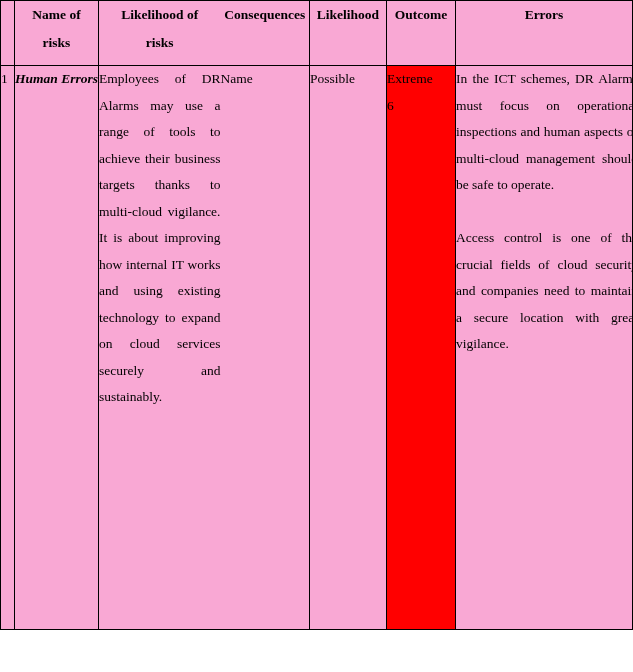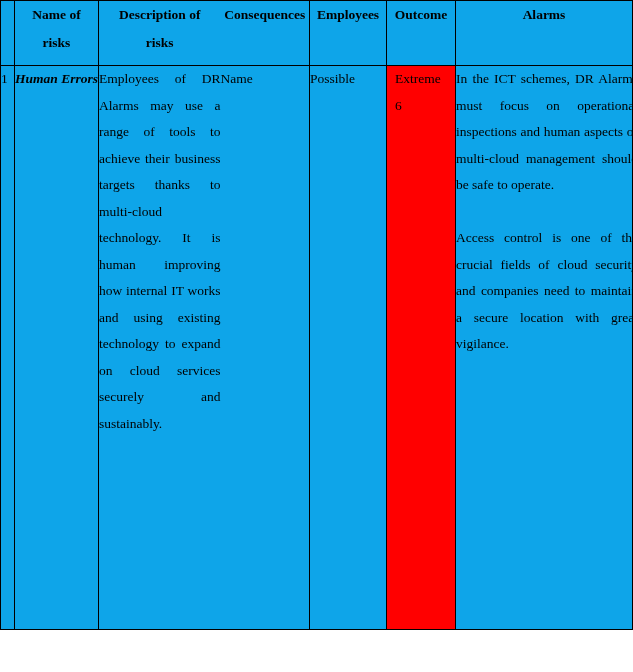--- a/index.html
+++ b/index.html
@@ -24,21 +24,21 @@
     border-collapse: collapse;
     table-layout: fixed;
     font-size: 13.5px;
     line-height: 26.5px;
   }
 
   #risk-table td {
     vertical-align: top;
     padding: 0;
     border: 1px solid #000000;
-    background: #0ea5e9;
+    background: #f9a8d4;
   }
 
   
   .col-num   { width: 14px;  }
   .col-name  { width: 84px;  }
   .col-desc  { width: 122px; }
   .col-cons  { width: 89px; font-family: Liberation Serif, serif;  }
   .col-like  { width: 77px;  }
   .col-out   { width: 69px;  }
   .col-ctrl  { width: 177px; }
@@ -87,21 +87,21 @@
   }
 
   .cons-cell { padding: 3px 2px 0 0px; }
 
   .like-cell { padding: 3px 2px 0 3px; margin-left: 24px; }
 
   .out-cell {
     padding: 3px 2px 0 3px;
     background: #ff0000 !important;
   }
-  .out-cell .ol { display: block; padding-left: 8px; }
+  .out-cell .ol { display: block; }
 
   .ctrl-cell {
     padding: 3px 0px 0 3px;
     overflow: hidden;
   }
   .ctrl-cell p {
     margin: 0;
     text-align: justify;
     text-align-last: left;
     width: 182px;
@@ -127,52 +127,52 @@
     <td class="col-num">
       <span></span>
     </td>
 
     <td class="col-name">
       <span class="hdr-text">Name of</span>
       <span class="hdr-text">risks</span>
     </td>
 
     <td class="col-desc nb-right">
-      <span class="hdr-text">Description of</span>
+      <span class="hdr-text">Likelihood of</span>
       <span class="hdr-text">risks</span>
     </td>
 
     <td class="col-cons nb-left">
       <span class="hdr-text">Consequences</span>
     </td>
 
     <td class="col-like">
-      <span class="hdr-text">Employees</span>
+      <span class="hdr-text">Likelihood</span>
     </td>
 
     <td class="col-out">
       <span class="hdr-text">Outcome</span>
     </td>
 
     <td class="col-ctrl">
-      <span class="hdr-text">Alarms</span>
+      <span class="hdr-text">Errors</span>
     </td>
   </tr>
 
   <tr class="body-row">
     <td class="col-num num-cell">
       <span>1</span>
     </td>
 
     <td class="col-name name-cell">
       <span>Human Errors</span>
     </td>
 
     <td class="col-desc desc-cell nb-right">
-      <p>Employees of DR Alarms may use a range of tools to achieve their business targets thanks to multi-cloud technology. It is human improving how internal IT works and using existing technology to expand on cloud services securely and sustainably.</p>
+      <p>Employees of DR Alarms may use a range of tools to achieve their business targets thanks to multi-cloud vigilance. It is about improving how internal IT works and using existing technology to expand on cloud services securely and sustainably.</p>
     </td>
 
     <td class="col-cons cons-cell nb-left">
       <span>Name</span>
     </td>
 
     <td class="col-like like-cell">
       <span>Possible</span>
     </td>
 

